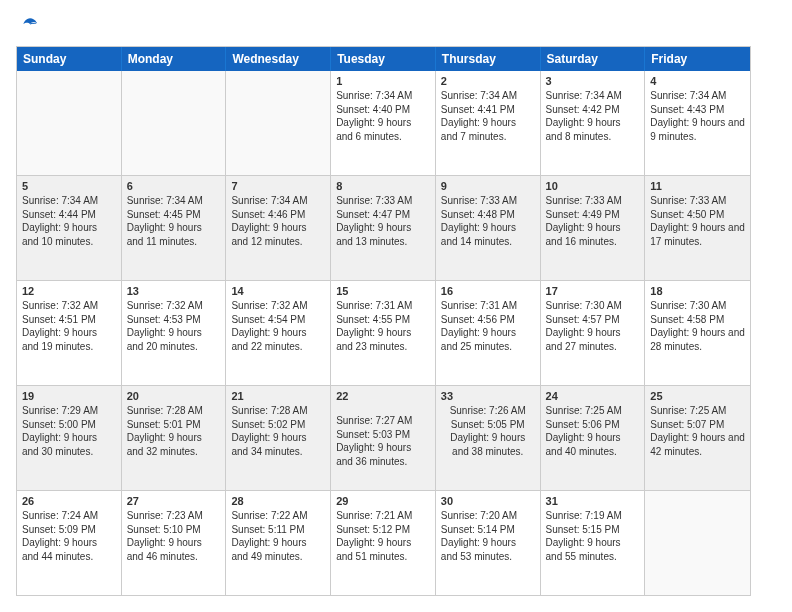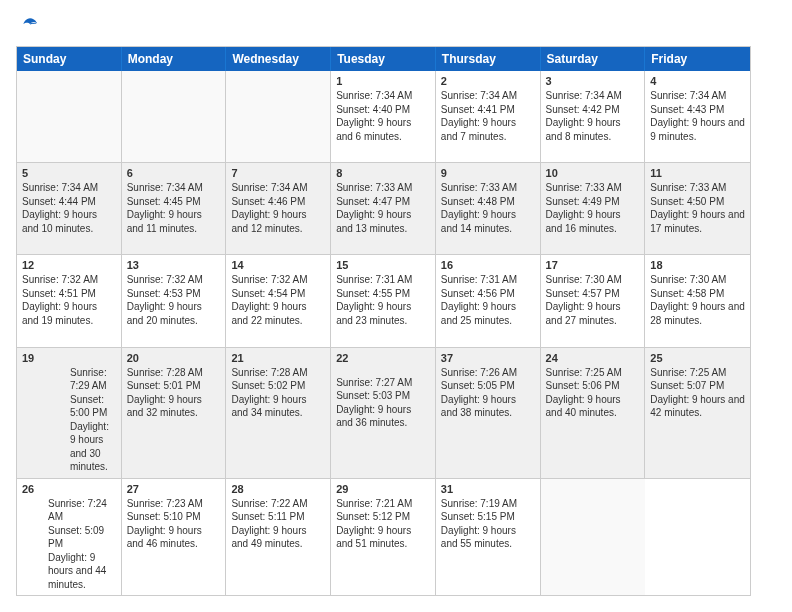--- a/index.html
+++ b/index.html
@@ -249,21 +249,21 @@
           <div class="cal-cell">
             <span class="day-num">18</span>
             <div class="day-info" style="white-space: pre-line;">Sunrise: 7:30 AM
 Sunset: 4:58 PM
 Daylight: 9 hours and 28 minutes.</div>
           </div>
         </div>
         <div class="cal-week">
           <div class="cal-cell shaded">
             <span class="day-num">19</span>
-            <div class="day-info" style="white-space: pre-line; margin-left: 48px;">Sunrise: 7:29 AM
+            <div class="day-info" style="white-space: pre-line;">Sunrise: 7:29 AM
 Sunset: 5:00 PM
 Daylight: 9 hours and 30 minutes.</div>
           </div>
           <div class="cal-cell shaded">
             <span class="day-num">20</span>
             <div class="day-info" style="white-space: pre-line;">Sunrise: 7:28 AM
 Sunset: 5:01 PM
 Daylight: 9 hours and 32 minutes.</div>
           </div>
           <div class="cal-cell shaded">
@@ -272,62 +272,68 @@
 Sunset: 5:02 PM
 Daylight: 9 hours and 34 minutes.</div>
           </div>
           <div class="cal-cell shaded">
             <span class="day-num">22</span>
             <div class="day-info" style="white-space: pre-line; margin-top: 12px;">Sunrise: 7:27 AM
 Sunset: 5:03 PM
 Daylight: 9 hours and 36 minutes.</div>
           </div>
           <div class="cal-cell shaded">
-            <span class="day-num">37</span>
-            <div class="day-info" style="white-space: pre-line;">Sunrise: 7:26 AM
+            <span class="day-num">33</span>
+            <div class="day-info" style="white-space: pre-line; text-align: center;">Sunrise: 7:26 AM
 Sunset: 5:05 PM
 Daylight: 9 hours and 38 minutes.</div>
           </div>
           <div class="cal-cell shaded">
             <span class="day-num">24</span>
             <div class="day-info" style="white-space: pre-line;">Sunrise: 7:25 AM
 Sunset: 5:06 PM
 Daylight: 9 hours and 40 minutes.</div>
           </div>
           <div class="cal-cell shaded">
             <span class="day-num">25</span>
             <div class="day-info" style="white-space: pre-line;">Sunrise: 7:25 AM
 Sunset: 5:07 PM
 Daylight: 9 hours and 42 minutes.</div>
           </div>
         </div>
         <div class="cal-week">
           <div class="cal-cell">
             <span class="day-num">26</span>
-            <div class="day-info" style="white-space: pre-line; margin-left: 26px;">Sunrise: 7:24 AM
+            <div class="day-info" style="white-space: pre-line;">Sunrise: 7:24 AM
 Sunset: 5:09 PM
 Daylight: 9 hours and 44 minutes.</div>
           </div>
           <div class="cal-cell">
             <span class="day-num">27</span>
             <div class="day-info" style="white-space: pre-line;">Sunrise: 7:23 AM
 Sunset: 5:10 PM
 Daylight: 9 hours and 46 minutes.</div>
           </div>
           <div class="cal-cell">
             <span class="day-num">28</span>
             <div class="day-info" style="white-space: pre-line;">Sunrise: 7:22 AM
 Sunset: 5:11 PM
 Daylight: 9 hours and 49 minutes.</div>
           </div>
           <div class="cal-cell">
             <span class="day-num">29</span>
             <div class="day-info" style="white-space: pre-line;">Sunrise: 7:21 AM
 Sunset: 5:12 PM
 Daylight: 9 hours and 51 minutes.</div>
+          </div>
+          <div class="cal-cell">
+            <span class="day-num">30</span>
+            <div class="day-info" style="white-space: pre-line;">Sunrise: 7:20 AM
+Sunset: 5:14 PM
+Daylight: 9 hours and 53 minutes.</div>
           </div>
           <div class="cal-cell">
             <span class="day-num">31</span>
             <div class="day-info" style="white-space: pre-line;">Sunrise: 7:19 AM
 Sunset: 5:15 PM
 Daylight: 9 hours and 55 minutes.</div>
           </div>
           <div class="cal-cell empty"></div>
         </div>
       </div>

